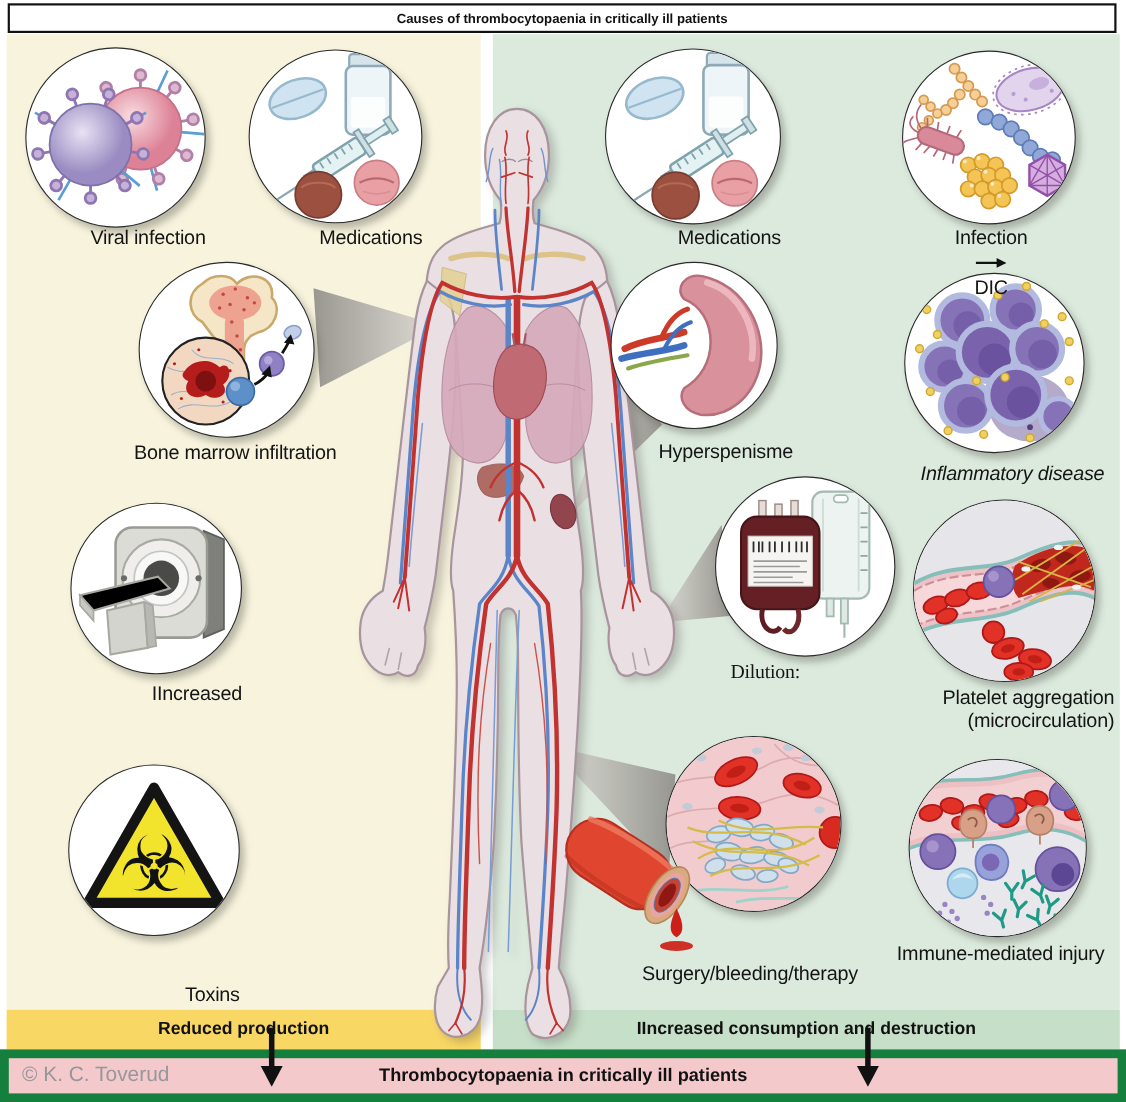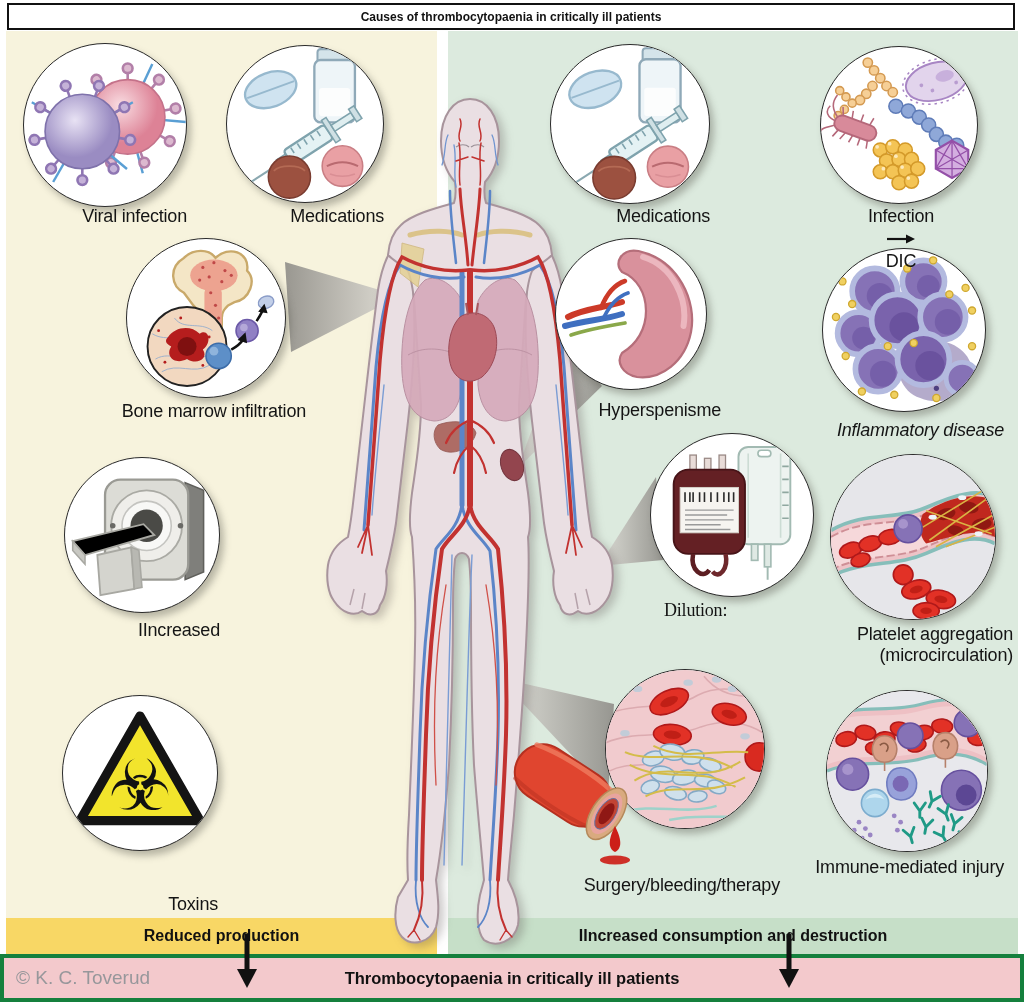--- a/index.html
+++ b/index.html
@@ -9,21 +9,21 @@
         border:2px solid #111;box-sizing:border-box;display:flex;align-items:center;justify-content:center;
         font-weight:bold;font-size:12px;z-index:10;}
   .panel{position:absolute;top:31px;height:887px;z-index:1;}
   .panel-left{left:6px;width:431px;background:#f7f3dd;}
   .panel-right{left:448px;width:570px;background:#dceade;}
   .cat-bar{position:absolute;top:918px;height:36px;display:flex;align-items:center;justify-content:center;
         font-weight:bold;font-size:16px;z-index:2;}
   .cat-bar-left{left:6px;width:431px;background:#f8d765;}
   .cat-bar-right{left:448px;width:570px;background:#c6dfc8;}
   .footer-bar{position:absolute;left:0;top:954px;width:1024px;height:48px;background:#f3c9cc;
-        border:4px solid #15803d;box-sizing:border-box;z-index:8;}
+        border:8px solid #15803d;box-sizing:border-box;z-index:8;}
   .footer-conclusion{position:absolute;left:0;top:0;width:100%;height:100%;display:flex;align-items:center;
         justify-content:center;font-weight:bold;font-size:16.5px;}
   .footer-copyright{position:absolute;left:12px;top:0;height:100%;display:flex;align-items:center;
         color:#97979b;font-size:19px;}
   .wedges{position:absolute;left:0;top:0;width:1024px;height:1002px;z-index:3;pointer-events:none;}
   .body-svg{position:absolute;left:310px;top:85px;width:330px;height:880px;z-index:4;
         filter:drop-shadow(5px 4px 4px rgba(80,70,70,.28));}
   .circle{position:absolute;border-radius:50%;background:#fff;border:1.6px solid #2a2a2a;
         box-shadow:4px 5px 7px rgba(90,90,80,.4);overflow:hidden;z-index:5;box-sizing:border-box;}
   .circle svg{width:100%;height:100%;display:block;}

